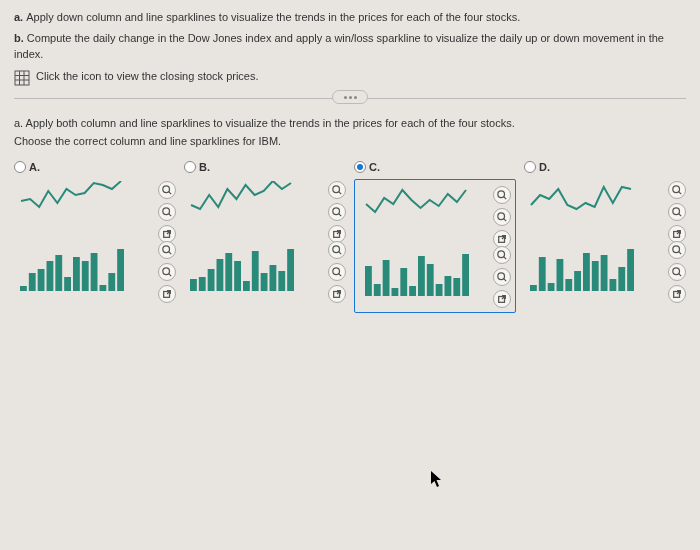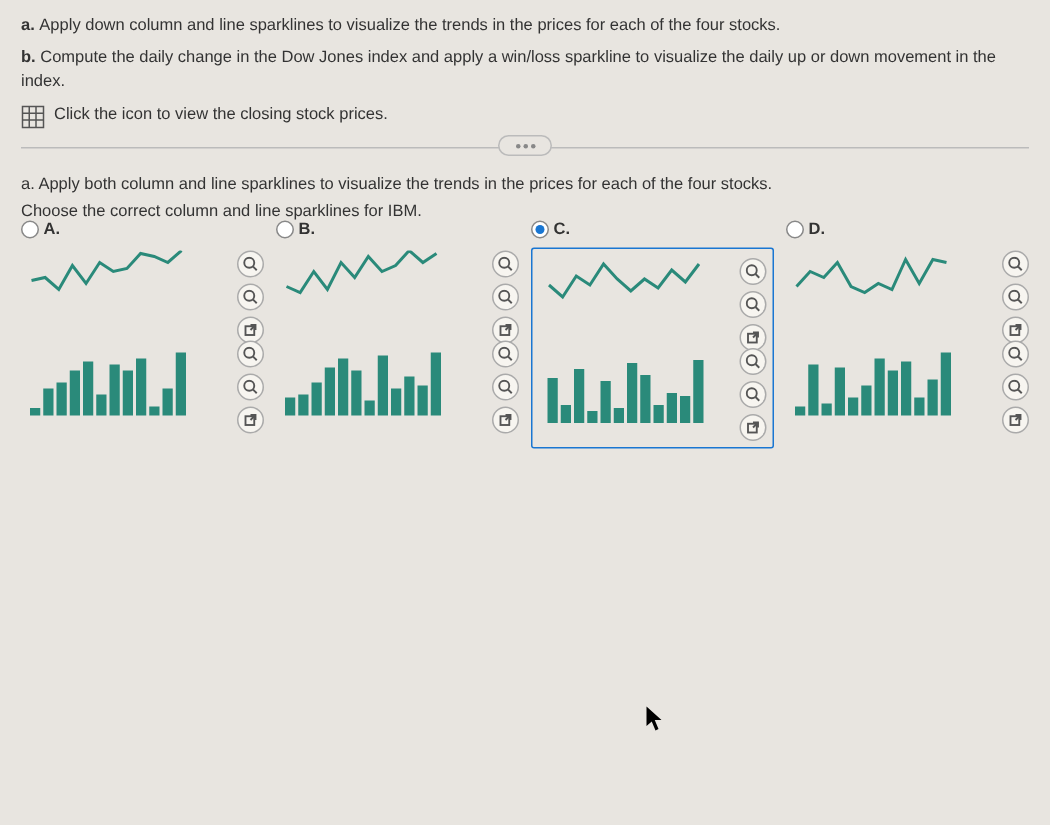--- a/index.html
+++ b/index.html
@@ -6,21 +6,21 @@
 body{font-family:Arial,sans-serif;font-size:11px;color:#333;background:#e8e5e0;width:700px;height:550px;padding:10px 14px;position:relative}
 .q-line{margin-bottom:6px;line-height:1.4}
 .q-line b{font-weight:700}
 .icon-row{display:flex;margin:8px 0 12px}
 .grid-icon{width:16px;height:16px;margin-right:6px;display:inline-flex;align-items:center;justify-content:center}
 .grid-icon svg{width:16px;height:16px}
 .hr{border:none;border-top:1px solid #bbb;margin:8px 0 0 0;position:relative}
 .ellipsis-pill{position:absolute;left:50%;top:-8px;transform:translateX(-50%);width:36px;height:14px;border:1px solid #bbb;border-radius:8px;background:#e8e5e0;display:flex;align-items:center;justify-content:center;gap:2px}
 .ellipsis-pill span{width:3px;height:3px;border-radius:50%;background:#888}
 .sub-q{margin:18px 0 6px}
-.choose{}
+.choose{margin-bottom:14px}
 .options-row{display:flex;gap:8px;align-items:flex-start}
 .option{width:164px;position:relative}
 .radio-row{display:flex;align-items:center;gap:3px;margin-bottom:6px}
 .radio{width:12px;height:12px;border:1px solid #888;border-radius:50%;display:inline-flex;align-items:center;justify-content:center;background:#fff}
 .radio.sel::after{content:"";width:6px;height:6px;border-radius:50%;background:#1976d2}
 .opt-label{font-weight:700;font-size:11px}
 .charts-area{padding:2px;border-radius:2px}
 .charts-area.selected{border:1.5px solid #1976d2;padding:6px}
 .chart-block{position:relative;margin-bottom:8px}
 .chart-svg{width:110px;height:52px;display:block}

